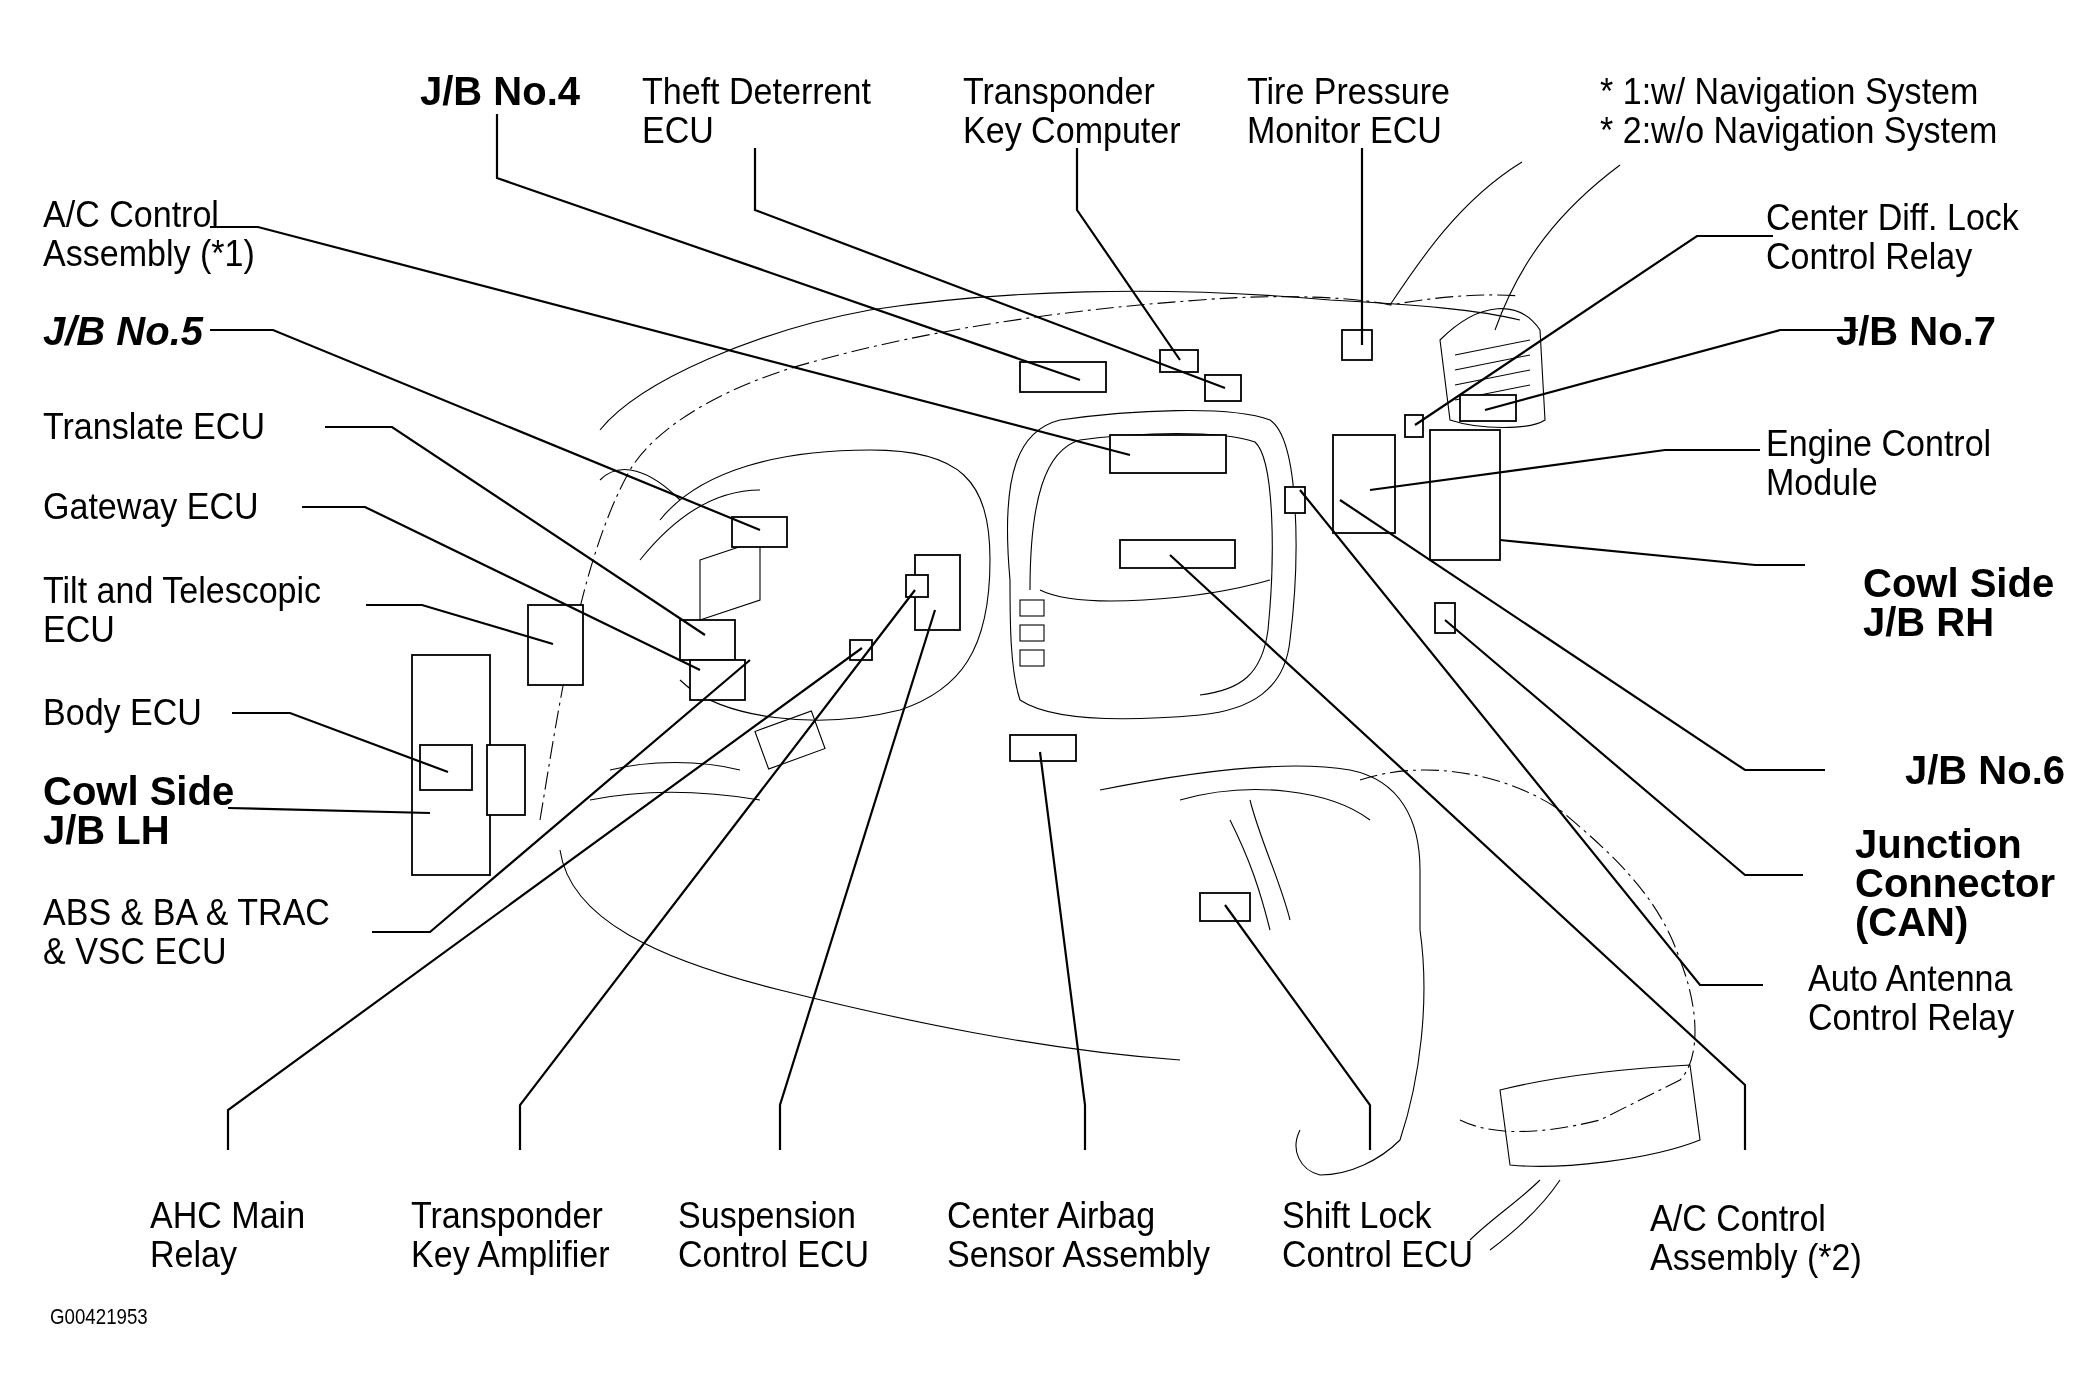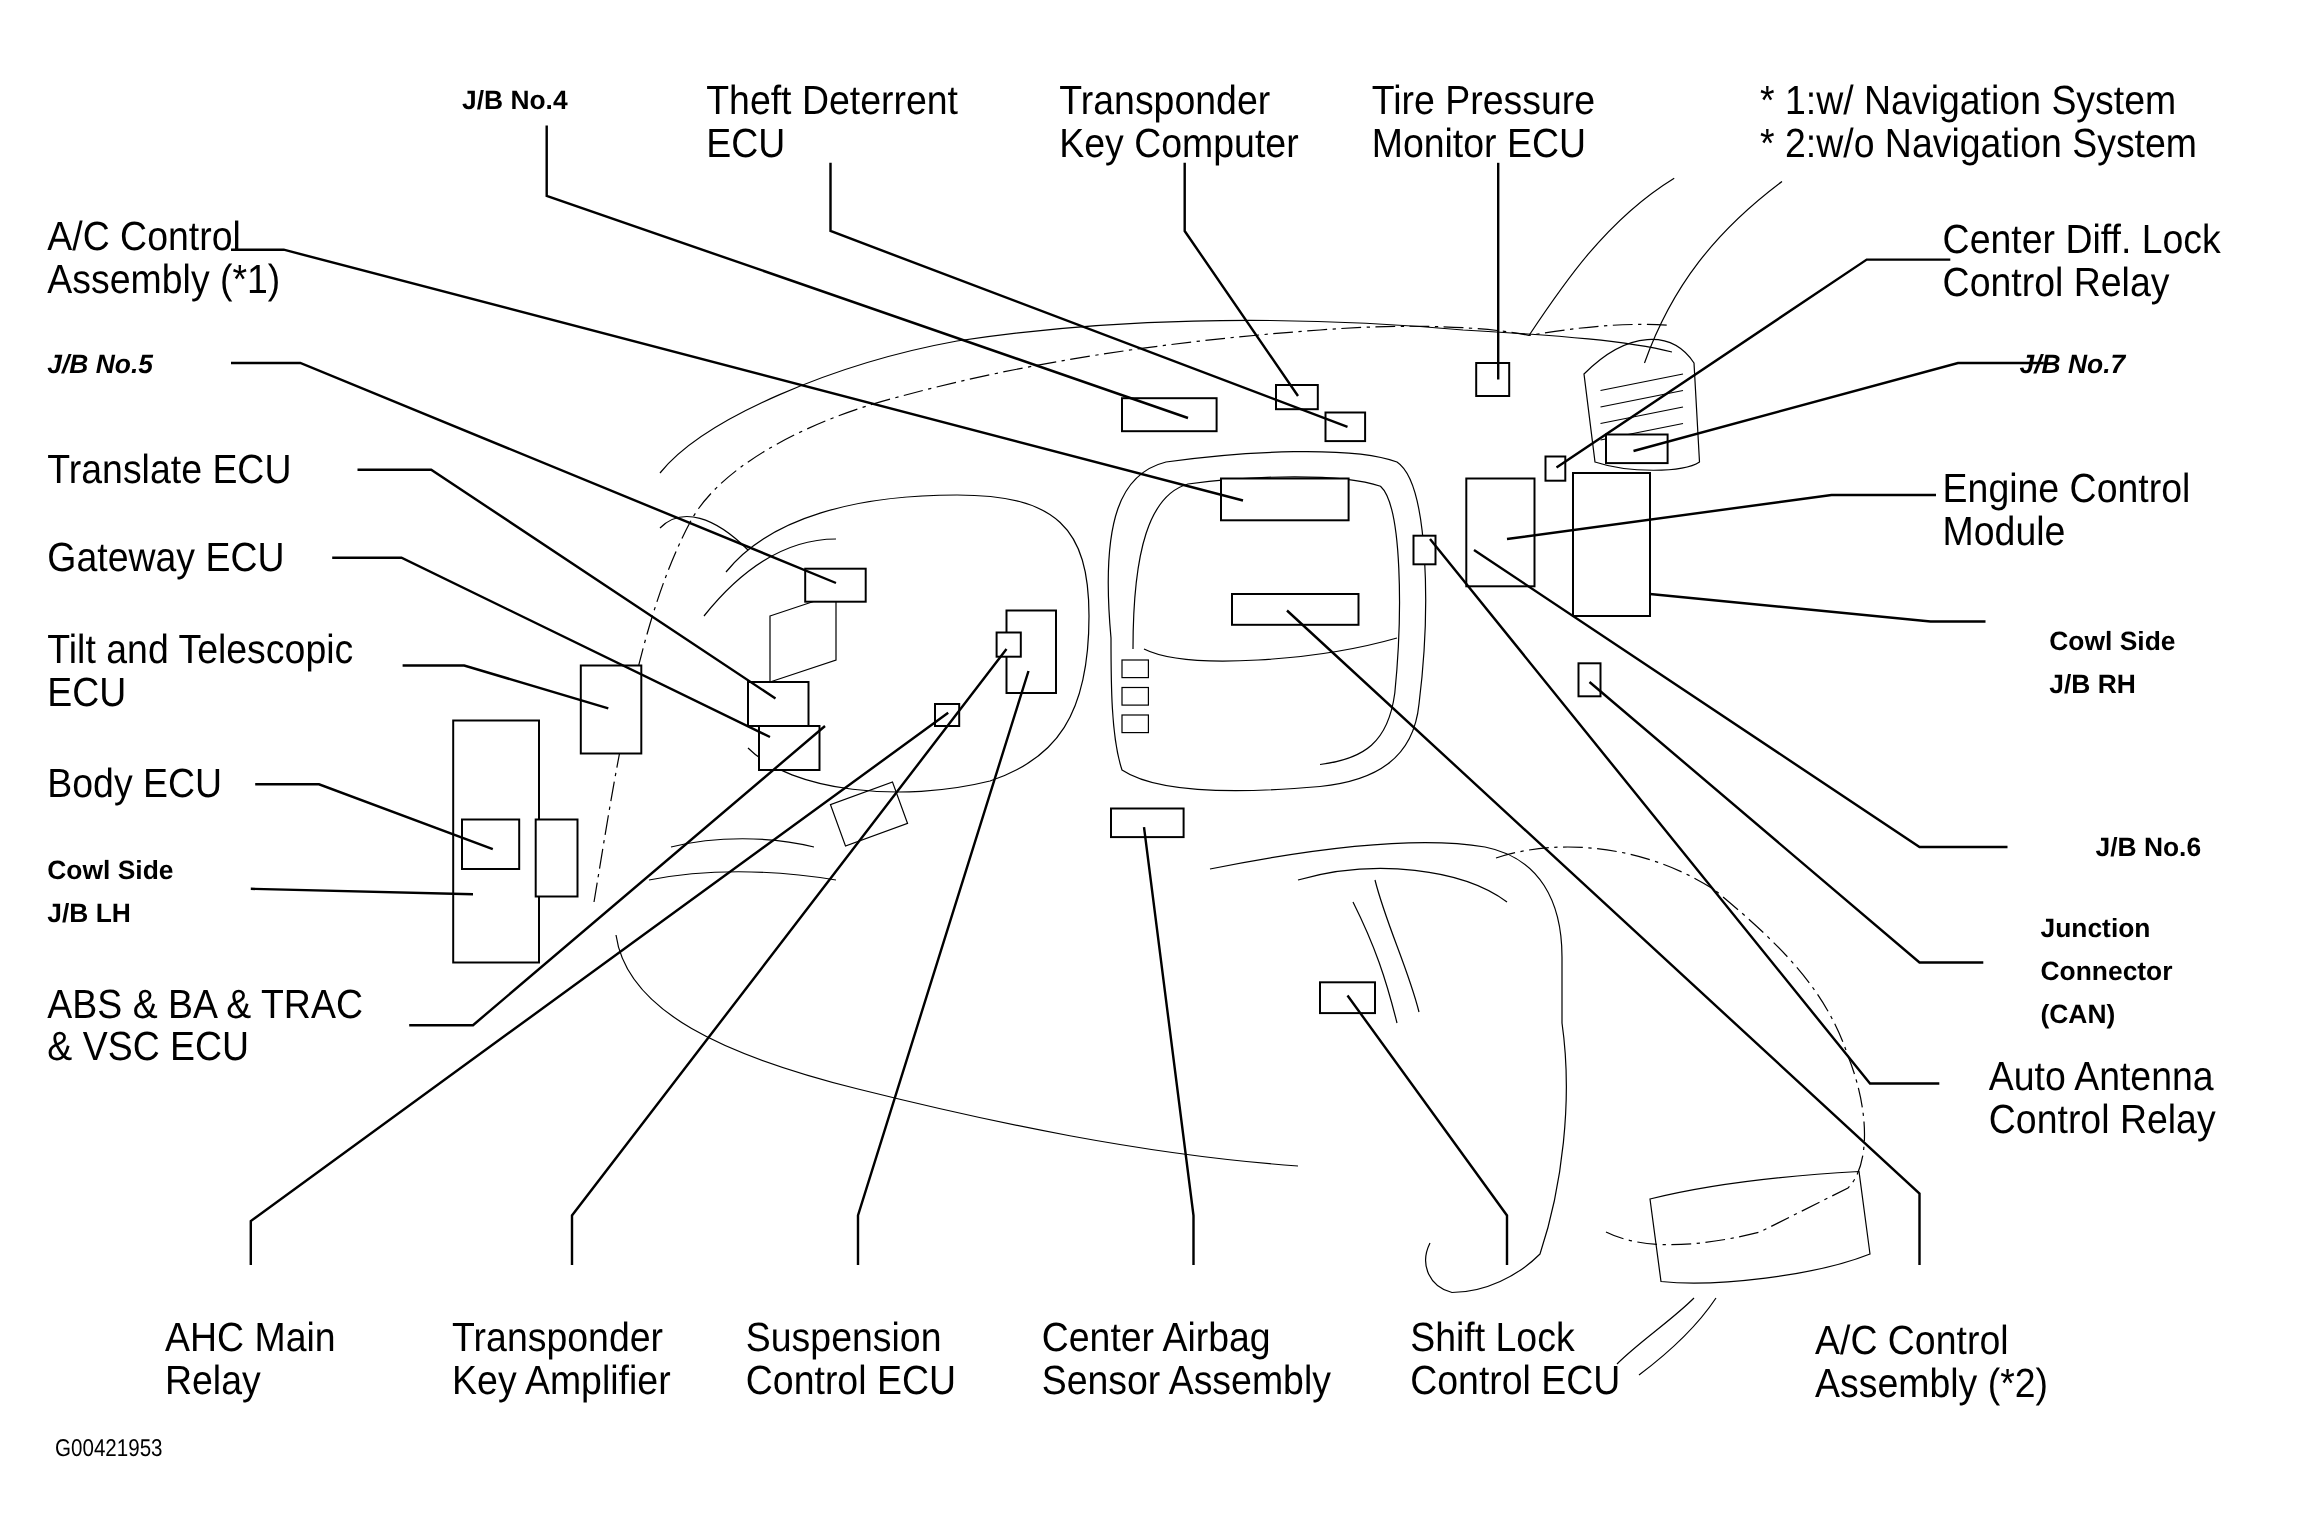--- a/index.html
+++ b/index.html
@@ -1,20 +1,20 @@
 <!DOCTYPE html>
 <html><head>
 <meta charset="utf-8">
 <style>
   html, body { margin: 0; padding: 0; background: #ffffff; }
   body { width: 2091px; height: 1399px; position: relative; overflow: hidden;
          font-family: "Liberation Sans", sans-serif; color: #000; }
   #diagram { position: absolute; left: 0; top: 0; }
   .lbl { position: absolute; font-size: 37px; line-height: 39px; white-space: pre; color: #000; transform: scaleX(0.92); transform-origin: left top; }
-  .lbl.bold { font-weight: bold; transform: none; font-size: 24px; }
+  .lbl.bold { font-weight: bold; transform: none; font-size: 40px; }
   .code { position: absolute; font-size: 22px; transform: scaleX(0.85); transform-origin: left top; }
   svg .leader { stroke: #000; stroke-width: 2.2; fill: none; }
   svg .body { stroke: #000; stroke-width: 1.1; fill: none; }
   svg .dash { stroke: #000; stroke-width: 1.1; fill: none; stroke-dasharray: 18 5 3 5; }
   svg .part { stroke: #000; stroke-width: 1.8; fill: #fff; }
 </style>
 </head>
 <body>
 
 <svg id="diagram" width="2091" height="1399" viewBox="0 0 2091 1399">
@@ -128,21 +128,21 @@
 <div class="lbl" style="left:43px;top:571px;">Tilt and Telescopic
 ECU</div>
 <div class="lbl" style="left:43px;top:693px;">Body ECU</div>
 <div class="lbl bold" style="left:43px;top:772px;">Cowl Side
 J/B LH</div>
 <div class="lbl" style="left:43px;top:893px;">ABS &amp; BA &amp; TRAC
 &amp; VSC ECU</div>
 
 <div class="lbl" style="left:1766px;top:198px;">Center Diff. Lock
 Control Relay</div>
-<div class="lbl bold" style="left:1836px;top:312px;font-style:italic;">J/B No.7</div>
+<div class="lbl bold" style="left:1836px;top:312px;">J/B No.7</div>
 <div class="lbl" style="left:1766px;top:424px;">Engine Control
 Module</div>
 <div class="lbl bold" style="left:1863px;top:564px;">Cowl Side
 J/B RH</div>
 <div class="lbl bold" style="left:1885px;top:751px;margin-left:20px;">J/B No.6</div>
 <div class="lbl bold" style="left:1855px;top:825px;">Junction
 Connector
 (CAN)</div>
 <div class="lbl" style="left:1808px;top:959px;">Auto Antenna
 Control Relay</div>

